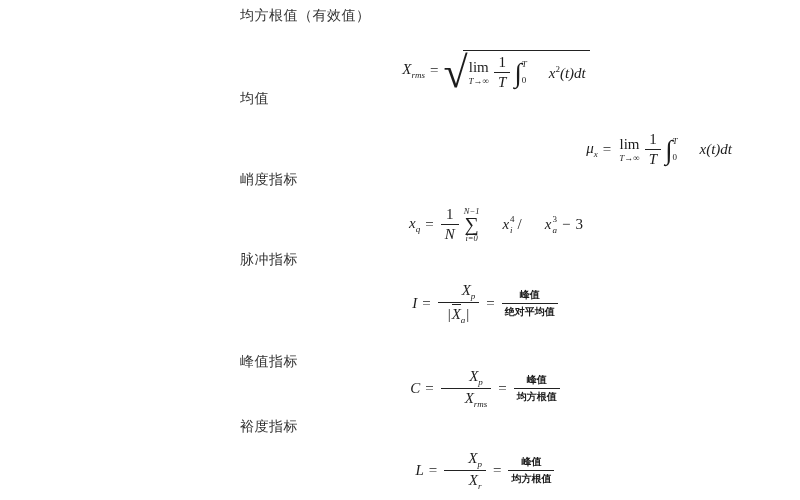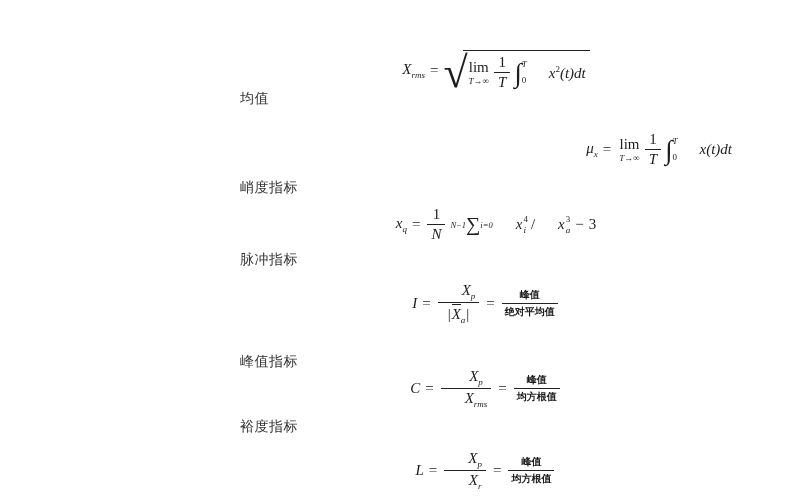--- a/index.html
+++ b/index.html
@@ -33,21 +33,21 @@
 
   
   .limstack { display:inline-flex; flex-direction:column; align-items:center; font-style:normal; line-height:1; margin:0 3px; }
   .limstack .under { font-size:9px; font-style:italic; margin-top:2px; }
 
   
   .bigint { font-style:normal; font-size:27px; line-height:30px; margin-left:2px; }
   .intlims { display:inline-flex; flex-direction:column; justify-content:space-between; height:28px; padding:1px 0 2px; font-size:9px; line-height:1; margin-right:2px; }
 
   
-  .sumstack { display:inline-flex; flex-direction:row; align-items:center; font-style:normal; line-height:1; margin:0 3px;text-align:center; }
+  .sumstack { display:inline-flex; flex-direction:column; align-items:center; font-style:normal; line-height:1; margin:0 3px;text-align:center; }
   .sumstack .stop, .sumstack .sbot { font-size:8.5px; font-style:italic; }
   .sumstack .sigma { font-size:20px; line-height:0.95; }
 
   
   .tower { display:inline-flex; flex-direction:column; justify-content:center; font-size:9px; line-height:1.15; margin-left:1px; font-style:italic; }
 
   
   .radsign { font-style:normal; font-size:44px; line-height:40px; font-weight:400; margin-right:-5px; transform:translateY(2px); }
   .radbody { display:inline-flex; align-items:center; border-top:1.5px solid #222; padding:3px 4px 0 3px; }
 
@@ -62,20 +62,21 @@
     font-style:normal; font-weight:700; font-size:10px; color:#1c1c1c;
   }
   .cfrac .fnum { align-self:stretch; text-align:center; border-bottom:1.5px solid #222; padding:0 3px 2px; }
   .cfrac .fden { align-self:stretch; text-align:right; padding:2px 3px 0; }
 </style>
 </head>
 <body>
 
 <div class="page">
 
+  <div class="heading" style="top:6px;">均方根值（有效值）</div>
   <div class="formula" style="top:50px;">
     <span class="atom"><span>X</span><sub>rms</sub></span>
     <span class="op">=</span>
     <span class="radsign">√</span>
     <span class="radbody">
       <span class="limstack">
         <span>lim</span>
         <span class="under">T→∞</span>
       </span>
       <span class="frac">
@@ -104,21 +105,21 @@
       <span class="fden">T</span>
     </span>
     <span class="bigint">∫</span>
     <span class="intlims">
       <span>T</span>
       <span class="up">0</span>
     </span>
     <span class="atom"><span>x</span><span>(t)</span><span>dt</span></span>
   </div>
 
-  <div class="heading" style="top:178px;">峭度指标</div>
+  <div class="heading" style="top:170px;">峭度指标</div>
   <div class="formula" style="top:206px;">
     <span class="atom"><span>x</span><sub>q</sub></span>
     <span class="op">=</span>
     <span class="frac">
       <span class="fnum up">1</span>
       <span class="fden">N</span>
     </span>
     <span class="sumstack">
       <span class="stop">N−1</span>
       <span class="sigma">∑</span>

